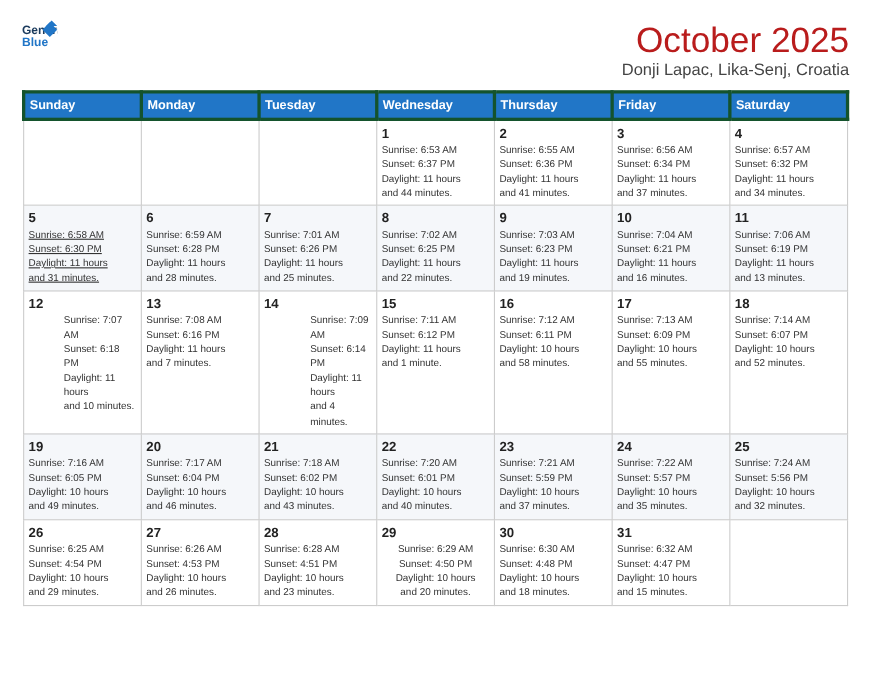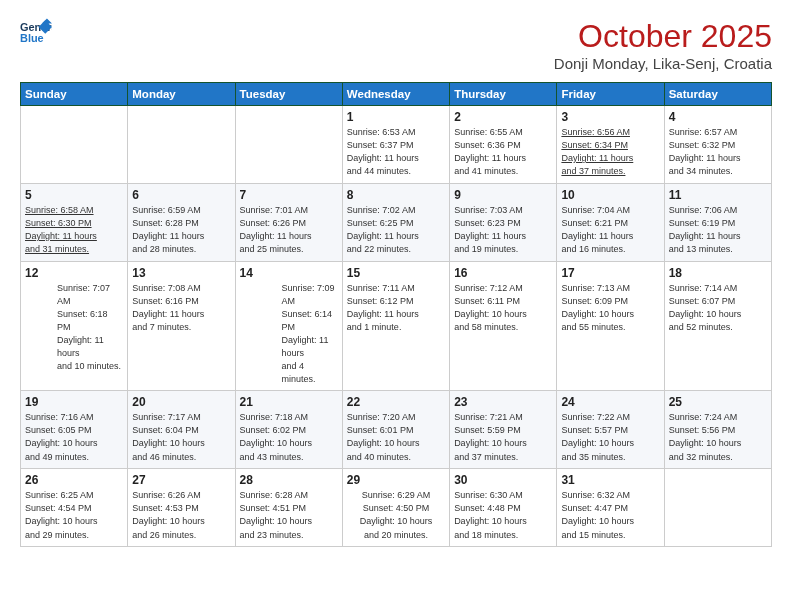--- a/index.html
+++ b/index.html
@@ -48,21 +48,21 @@
       border-collapse: collapse;
       table-layout: fixed;
     }
     .calendar-table th {
       background: #2176c7;
       color: #fff;
       font-size: 11.5px;
       font-weight: bold;
       padding: 5px 4px;
       text-align: left;
-      border: 1px solid #14532d;
+      border: 3px solid #14532d;
     }
     .calendar-table td {
       border: 1px solid #ccc;
       vertical-align: top;
       padding: 4px 4px;
       font-size: 9.5px;
       color: #333;
       height: 78px;
       background: #fff;
     }
@@ -94,21 +94,21 @@
       <svg class="logo-icon" viewBox="0 0 38 32" xmlns="http://www.w3.org/2000/svg">
         <text x="0" y="15" font-size="13" font-weight="bold" fill="#1a3a5c">General</text>
         <text x="0" y="28" font-size="13" font-weight="bold" fill="#2176c7">Blue</text>
         <polygon points="30,2 38,10 30,18 22,10" fill="#2176c7"></polygon>
         <polygon points="32,0 38,6 34,6 34,14 30,14 30,6 26,6" fill="#2176c7"></polygon>
       </svg>
 
     </div>
     <div class="title-block">
       <div class="month-title">October 2025</div>
-      <div class="location-title">Donji Monday, Lika-Senj, Croatia</div>
+      <div class="location-title">Donji Lapac, Lika-Senj, Croatia</div>
     </div>
   </div>
 
   <table class="calendar-table">
     <thead>
       <tr>
       <th>Sunday</th>
           <th>Monday</th>
           <th>Tuesday</th>
           <th>Wednesday</th>
@@ -131,21 +131,21 @@
           </td>
           <td>
             <span class="day-number">2</span>
             <div class="day-info" style="white-space: pre-line;">Sunrise: 6:55 AM
 Sunset: 6:36 PM
 Daylight: 11 hours
 and 41 minutes.</div>
           </td>
           <td>
             <span class="day-number">3</span>
-            <div class="day-info" style="white-space: pre-line; text-decoration: underline;">Sunrise: 6:56 AM
+            <div class="day-info" style="white-space: pre-line;">Sunrise: 6:56 AM
 Sunset: 6:34 PM
 Daylight: 11 hours
 and 37 minutes.</div>
           </td>
           <td>
             <span class="day-number">4</span>
             <div class="day-info" style="white-space: pre-line;">Sunrise: 6:57 AM
 Sunset: 6:32 PM
 Daylight: 11 hours
 and 34 minutes.</div>

